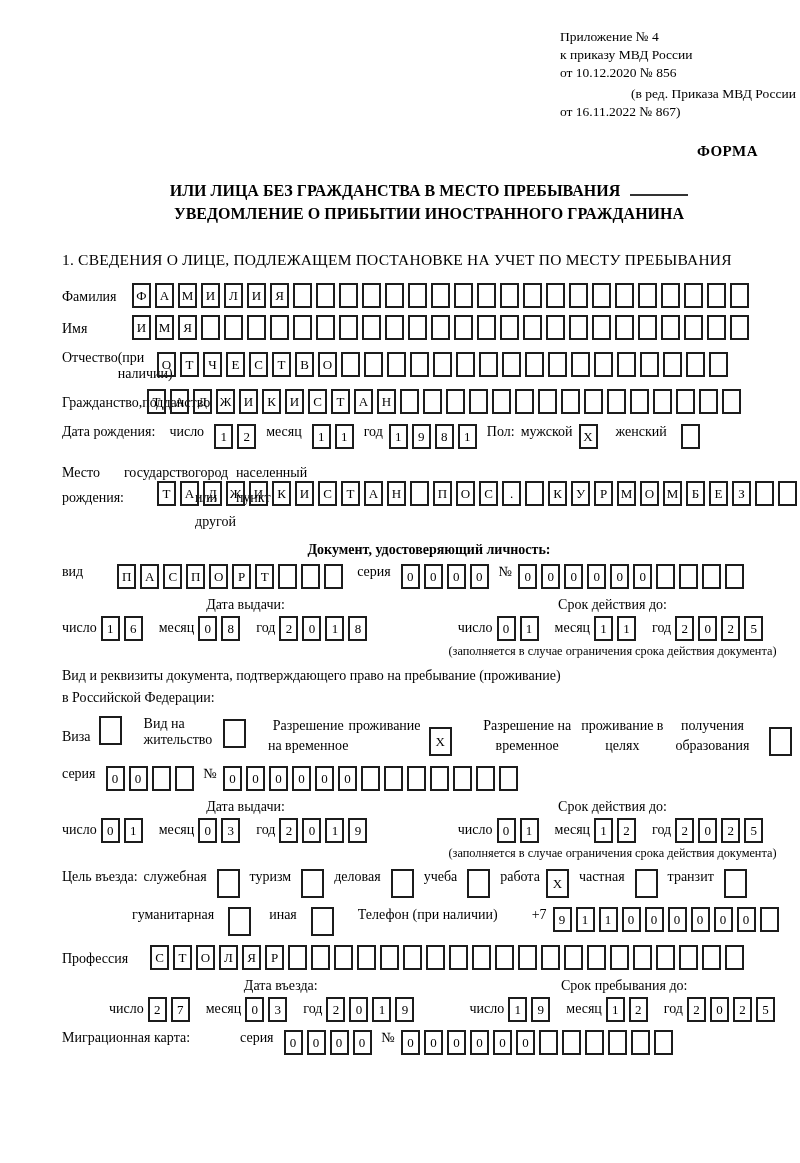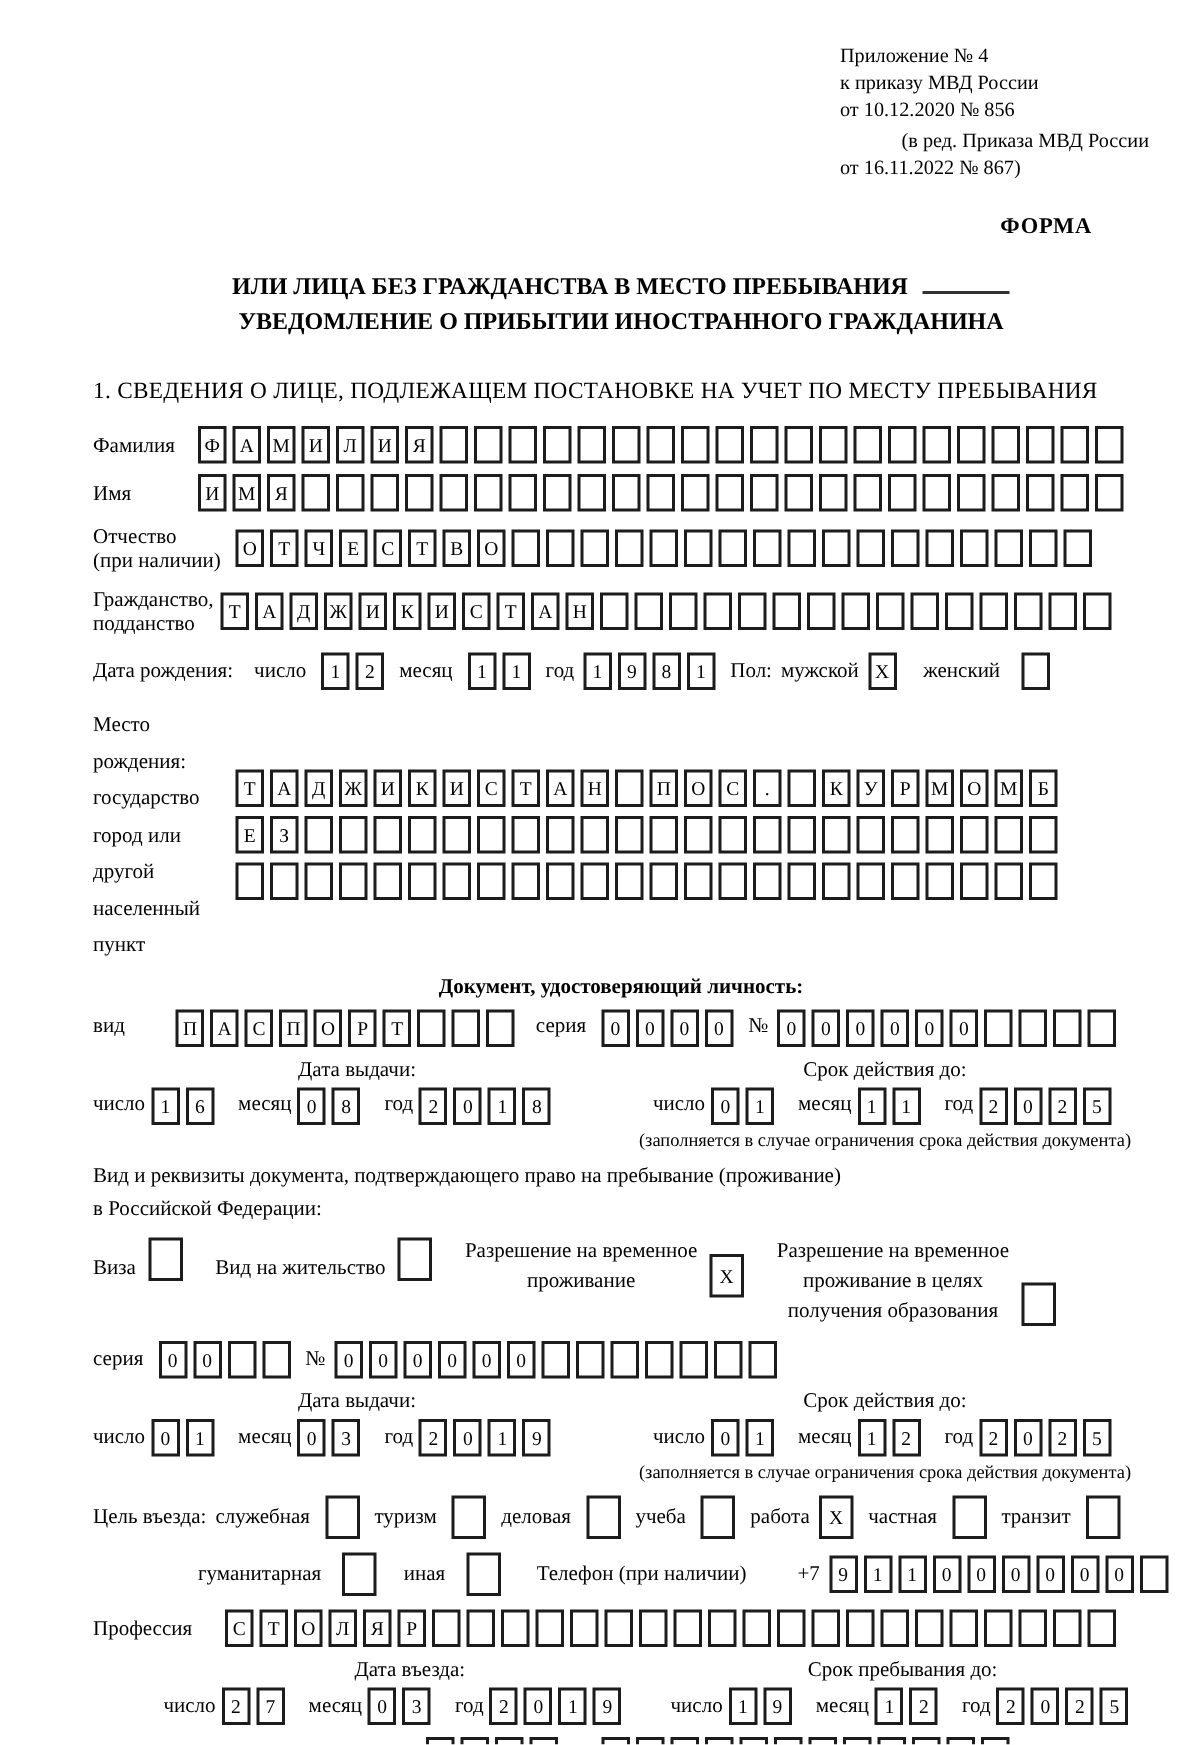--- a/index.html
+++ b/index.html
@@ -1,38 +1,38 @@
 <!DOCTYPE html>
 <html><head>
 <meta charset="utf-8">
 <style>
   html,body { margin:0; padding:0; background:#ffffff; }
   body { font-family:"Liberation Serif", "DejaVu Serif", serif; color:#000; }
-  .page { width:800px; height:1163px; box-sizing:border-box; padding:28px 34px 10px 62px; background:#fff; overflow:hidden; }
+  .page { width:800px; height:1163px; box-sizing:border-box; padding:28px 4px 10px 62px; background:#fff; overflow:hidden; }
 
   .appendix { margin-left:498px; font-size:13.5px; line-height:1.32; }
   .appendix .rev { margin-top:4px;text-align:right; }
   .form-label { text-align:right; padding-right:38px; font-weight:bold; font-size:15px; margin-top:22px; letter-spacing:.5px; }
 
   .title { text-align:center; font-weight:bold; font-size:16px; line-height:1.45; margin-top:18px; }
   .title-underline { display:inline-block; width:58px; border-bottom:2px solid #333; height:1em; margin-left:10px; vertical-align:baseline; }
 
   .section-heading { font-weight:normal; font-size:15.5px; margin-top:26px; margin-bottom:14px; letter-spacing:.2px; }
 
   .frow { display:flex; align-items:center; margin-bottom:7px; }
   .flabel { font-size:14px; flex:none; padding-top:3px; }
   .lbl { font-size:14px; }
   .cells { display:flex; flex-wrap:nowrap; }
   .cell { flex:none; width:15px; height:21px; border:2px solid #1c1c1c; margin-right:4px;
           display:flex; align-items:center; justify-content:center;
           font-size:13px; line-height:1; }
   .cbx .cell { width:19px; height:25px; }
-  .stack { display:flex; flex-direction:column; }
-
-  .inline-row { display:flex; align-items:center; flex-wrap:nowrap; }
+  .stack { display:flex; flex-direction:row; }
+
+  .inline-row { display:flex; align-items:flex-start; flex-wrap:nowrap; }
   .inline-row > * { flex:none; }
   .sp6 { width:6px; } .sp10 { width:10px; } .sp14 { width:14px; } .sp20 { width:20px; }
 
   .center-bold { text-align:center; font-weight:bold; font-size:14px; margin:4px 0 6px 0; }
 
   .two-col { display:flex; margin-bottom:6px; }
   .col { flex:1; }
   .group-heading { text-align:center; font-size:14px; margin-bottom:3px; }
   .date-line { display:flex; align-items:center; }
   .date-line .dlabel { font-size:14px; margin-right:4px; flex:none; }

